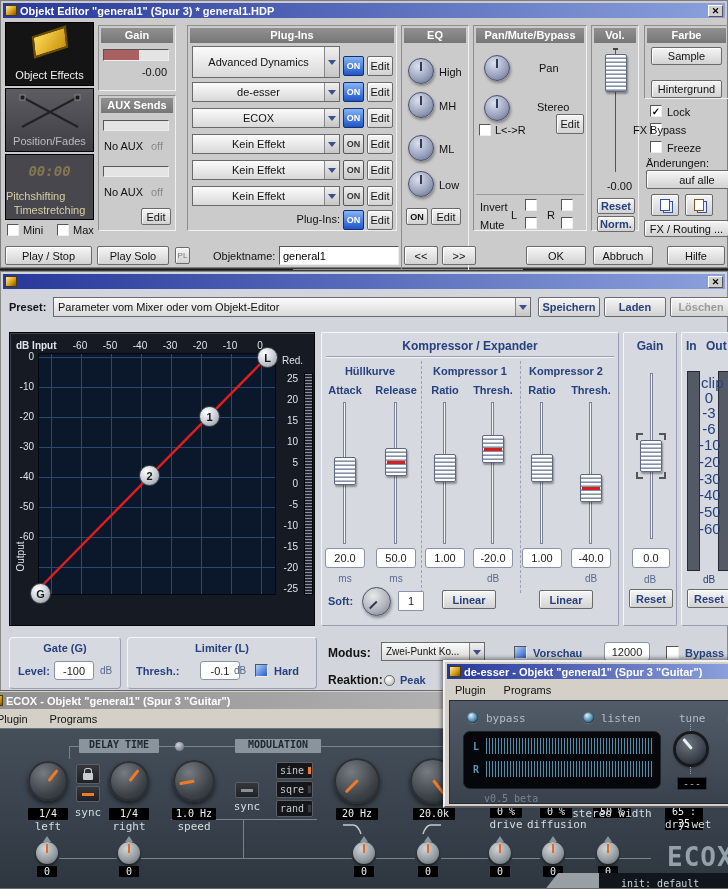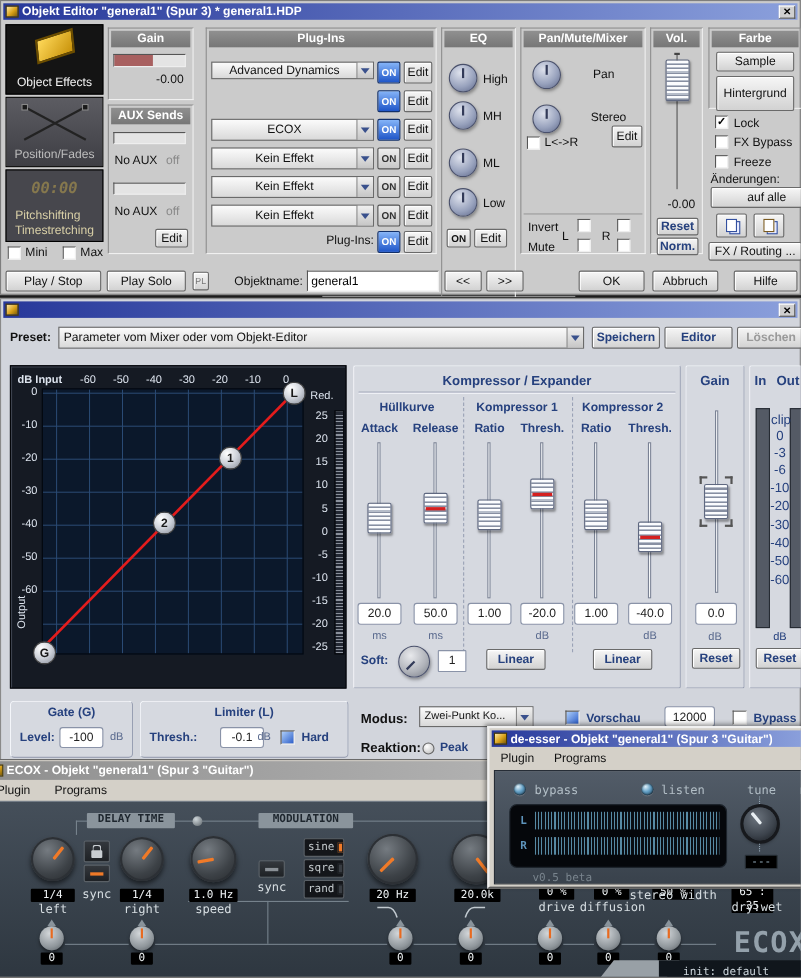--- a/index.html
+++ b/index.html
@@ -1,21 +1,21 @@
 <!DOCTYPE html>
 <html><head>
 <meta charset="utf-8">
 <style>
   *{box-sizing:border-box;margin:0;padding:0}
   html,body{width:728px;height:889px;overflow:hidden}
   body{position:relative;background:#1c1c1c;font-family:"Liberation Sans",sans-serif;font-size:11px;color:#111}
   .a{position:absolute}
   .f{display:flex;align-items:center}
   .b{font-weight:bold}
-  .t9{font-size:12px}.t10{font-size:10px}
+  .t9{font-size:15px}.t10{font-size:10px}
   .nv{color:#26417e}
   .win{position:absolute;background:#cbcbcb;border:1px solid #7e7e7e;box-shadow:0 0 0 1px #3a3a3a}
   .tb{position:absolute;left:2px;right:2px;top:2px;height:15px;background:linear-gradient(90deg,#27389a,#8ba0dc);display:flex;align-items:center;padding:0 2px;gap:3px;overflow:hidden}
   .tb.inact{background:linear-gradient(90deg,#8f8f8f,#c6c6c6)}
   .tt{color:#fff;font-weight:bold;font-size:11px;white-space:nowrap;overflow:hidden}
   .ic{width:12px;height:11px;background:linear-gradient(135deg,#ffe9a8,#d8a018 55%,#7a5a08);border:1px solid #4a3a00;flex:none}
   .xb{width:15px;height:12px;background:#cfcfcf;border:1px solid;border-color:#fff #555 #555 #fff;font:bold 9px "Liberation Sans";display:flex;align-items:center;justify-content:center;color:#000;flex:none}
   .hdr{position:absolute;background:linear-gradient(#909090,#767676);color:#fff;font-weight:bold;font-size:11px;text-align:center;line-height:15px;height:15px}
   .pnl{position:absolute;border:1px solid;border-color:#8d8d8d #f0f0f0 #f0f0f0 #8d8d8d}
   .btn{position:absolute;background:linear-gradient(#f6f6f6,#d2d2d2);border:1px solid #6a6a6a;box-shadow:inset 1px 1px 0 #fff;border-radius:2px;font-size:11px;color:#111;display:flex;align-items:center;justify-content:center;white-space:nowrap}
@@ -95,21 +95,21 @@
     <svg class="a" style="left:12px;top:4px" width="64" height="38">
       <line x1="4" y1="4" x2="60" y2="34" stroke="#222" stroke-width="2"></line>
       <line x1="60" y1="4" x2="4" y2="34" stroke="#222" stroke-width="2"></line>
       <rect x="2" y="2" width="5" height="5" fill="#1a1a1a" stroke="#888"></rect>
       <rect x="57" y="2" width="5" height="5" fill="#1a1a1a" stroke="#888"></rect>
     </svg>
     <div class="a" style="left:0;right:0;bottom:4px;text-align:center;color:#bcbcbc">Position/Fades</div>
   </div>
   <div class="a" style="left:4px;top:153px;width:89px;height:66px;background:#47474d;border:1px solid #000">
     <div class="a" style="left:0;right:0;top:8px;text-align:center;font:bold italic 14px 'DejaVu Sans Mono',monospace;color:#91814e;opacity:.85">00:00</div>
-    <div class="a" style="left:0;right:12px;bottom:17px;text-align:center;color:#d8cfa6">Pitchshifting</div>
+    <div class="a" style="left:0;right:12px;bottom:17px;color:#d8cfa6">Pitchshifting</div>
     <div class="a" style="left:0;right:0;bottom:3px;text-align:center;color:#d8cfa6">Timestretching</div>
   </div>
   <span class="cb" style="left:6px;top:223px"></span>
   <span class="a" style="left:22px;top:223px">Mini</span>
   <span class="cb" style="left:56px;top:223px"></span>
   <span class="a" style="left:72px;top:223px">Max</span>
 
   <div class="pnl" style="left:97px;top:24px;width:78px;height:66px">
     <div class="hdr" style="left:2px;right:2px;top:2px">Gain</div>
     <div class="bar" style="left:4px;top:23px;width:66px;height:12px">
@@ -125,26 +125,30 @@
     <span class="a" style="left:52px;top:44px;color:#8a8a8a">off</span>
     <div class="bar" style="left:4px;top:70px;width:66px;height:11px"></div>
     <span class="a" style="left:5px;top:90px">No AUX</span>
     <span class="a" style="left:52px;top:90px;color:#8a8a8a">off</span>
     <div class="btn" style="right:4px;top:112px;width:30px;height:17px">Edit</div>
   </div>
 
   <div class="pnl" style="left:186px;top:24px;width:210px;height:206px">
     <div class="hdr" style="left:2px;right:2px;top:2px">Plug-Ins</div>
 
-    <div class="dd" style="left:4px;top:30px;width:148px;height:16px">
+    <div class="dd" style="left:4px;top:20px;width:148px;height:32px">
         <span class="c">Advanced Dynamics</span>
         <span class="arr"></span>
       </div>
     <div class="onb act" style="left:155px;top:30px;width:21px;height:20px">ON</div>
     <div class="btn" style="left:179px;top:30px;width:26px;height:20px">Edit</div>
+    <div class="dd" style="left:4px;top:56px;width:148px;height:20px">
+        <span class="c">de-esser</span>
+        <span class="arr"></span>
+      </div>
     <div class="onb act" style="left:155px;top:56px;width:21px;height:20px">ON</div>
     <div class="btn" style="left:179px;top:56px;width:26px;height:20px">Edit</div>
     <div class="dd" style="left:4px;top:82px;width:148px;height:20px">
         <span class="c">ECOX</span>
         <span class="arr"></span>
       </div>
     <div class="onb act" style="left:155px;top:82px;width:21px;height:20px">ON</div>
     <div class="btn" style="left:179px;top:82px;width:26px;height:20px">Edit</div>
     <div class="dd" style="left:4px;top:108px;width:148px;height:20px">
         <span class="c">Kein Effekt</span>
@@ -185,21 +189,21 @@
     <span class="a" style="left:37px;top:117px">ML</span>
     <div class="knob" style="left:6px;top:145px;width:26px;height:26px">
         <i></i>
       </div>
     <span class="a" style="left:37px;top:153px">Low</span>
     <div class="btn" style="left:4px;top:182px;width:22px;height:17px;font-size:9px;font-weight:bold">ON</div>
     <div class="btn" style="left:29px;top:182px;width:30px;height:17px">Edit</div>
   </div>
 
   <div class="pnl" style="left:472px;top:24px;width:114px;height:206px">
-    <div class="hdr" style="left:2px;right:2px;top:2px">Pan/Mute/Mixer</div>
+    <div class="hdr" style="left:2px;right:2px;top:2px">Pan/Mute/Bypass</div>
     <div class="knob" style="left:10px;top:29px;width:26px;height:26px">
         <i></i>
       </div>
     <span class="a" style="left:65px;top:36px">Pan</span>
     <div class="knob" style="left:10px;top:69px;width:26px;height:26px">
         <i></i>
       </div>
     <span class="a" style="left:63px;top:75px">Stereo</span>
     <span class="cb" style="left:5px;top:98px"></span>
     <span class="a" style="left:21px;top:98px">L&lt;-&gt;R</span>
@@ -221,26 +225,26 @@
     <div class="a" style="left:23px;top:24px;width:1px;height:122px;background:#555"></div>
     <div class="hnd" style="left:13px;top:28px;height:38px"></div>
     <div class="a" style="left:0;right:6px;top:154px;text-align:right">-0.00</div>
     <div class="btn nv2" style="left:5px;top:172px;width:38px;height:16px">Reset</div>
     <div class="btn nv2" style="left:5px;top:190px;width:38px;height:16px">Norm.</div>
   </div>
 
   <div class="pnl" style="left:643px;top:24px;width:85px;height:74px">
     <div class="hdr" style="left:2px;right:2px;top:2px">Farbe</div>
     <div class="btn" style="left:6px;top:21px;width:71px;height:18px">Sample</div>
-    <div class="btn" style="left:6px;top:43px;width:71px;height:32px">Hintergrund</div>
+    <div class="btn" style="left:6px;top:54px;width:71px;height:18px">Hintergrund</div>
   </div>
   <span class="cb ck" style="left:649px;top:104px"></span>
   <span class="a" style="left:666px;top:105px">Lock</span>
   <span class="cb" style="left:649px;top:122px"></span>
-  <span class="a" style="left:666px;top:123px">FX Bypass</span>
+  <span class="a" style="left:632px;top:123px">FX Bypass</span>
   <span class="cb" style="left:649px;top:140px"></span>
   <span class="a" style="left:666px;top:141px">Freeze</span>
   <span class="a" style="left:645px;top:156px">Änderungen:</span>
   <div class="btn" style="left:645px;top:169px;width:102px;height:19px">auf alle</div>
   <div class="btn" style="left:650px;top:193px;width:28px;height:22px">
       <span class="docic"></span>
     </div>
   <div class="btn" style="left:684px;top:193px;width:28px;height:22px">
       <span class="docic" style="border-color:#7a5a20"></span>
     </div>
@@ -263,21 +267,21 @@
     <span class="ic"></span>
     <span class="xb" style="margin-left:auto">✕</span>
   </div>
 
   <span class="a b" style="left:8px;top:29px">Preset:</span>
   <div class="dd" style="left:52px;top:25px;width:478px;height:20px">
       <span class="l">Parameter vom Mixer oder vom Objekt-Editor</span>
       <span class="arr"></span>
     </div>
   <div class="btn nv2" style="left:537px;top:25px;width:62px;height:20px">Speichern</div>
-  <div class="btn nv2" style="left:603px;top:25px;width:62px;height:20px">Editor</div>
+  <div class="btn nv2" style="left:603px;top:25px;width:62px;height:20px">Laden</div>
   <div class="btn dis" style="left:669px;top:25px;width:62px;height:20px;font-weight:bold">Löschen</div>
 
   <div class="gp" style="left:8px;top:60px;width:306px;height:294px">
     <span class="gt b" style="left:6px;top:7px">dB  Input</span>
     <span class="gt" style="left:58px;top:7px;width:24px;text-align:center">-60</span>
     <span class="gt" style="left:88px;top:7px;width:24px;text-align:center">-50</span>
     <span class="gt" style="left:118px;top:7px;width:24px;text-align:center">-40</span>
     <span class="gt" style="left:148px;top:7px;width:24px;text-align:center">-30</span>
     <span class="gt" style="left:178px;top:7px;width:24px;text-align:center">-20</span>
     <span class="gt" style="left:208px;top:7px;width:24px;text-align:center">-10</span>

